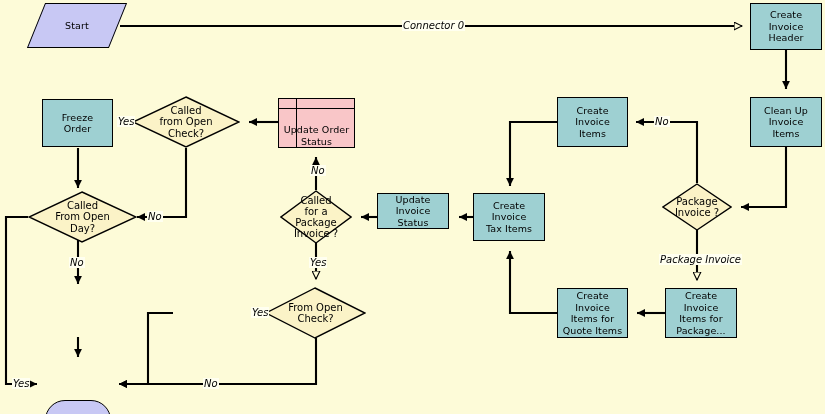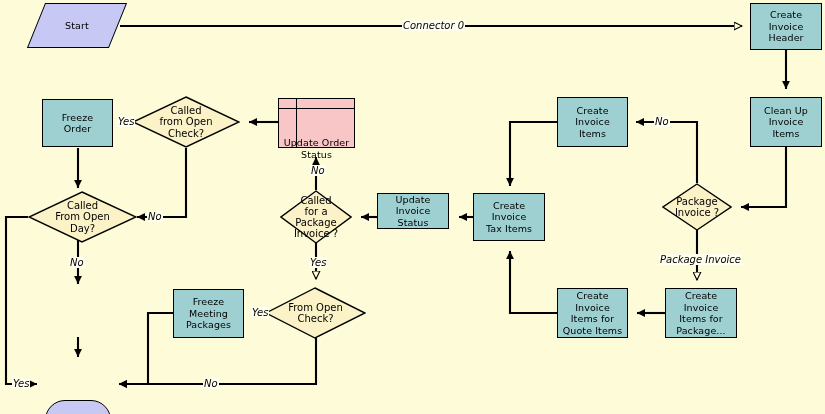--- a/index.html
+++ b/index.html
@@ -207,30 +207,25 @@
     <span class="lbl" style="white-space:pre-line;">Update
 Invoice
 Status</span>
   </div>
 
   <div class="node process" style="left:42px; top:99px; width:71px; height:48px;">
     <span class="lbl" style="white-space:pre-line;">Freeze Order</span>
   </div>
 
 
-  <div class="node process" style="left:173px; top:289px; width:71px; height:49px;">
-    <span class="lbl" style="white-space:pre-line;">Freeze
-Meeting
-Packages</span>
-  </div>
 
   <div class="node subprocess" style="left:278px; top:98px; width:77px; height:50px; position:absolute;">
     <span class="hdrline"></span>
     <span class="vline"></span>
-    <span class="lbl" style="white-space:pre-line; position:relative; top:20px;margin-top:11px;">Update Order
+    <span class="lbl" style="white-space:pre-line; position:relative; top:7px;margin-top:11px;">Update Order
 Status</span>
   </div>
 
   <div class="decision-wrap" style="left:662px; top:183px; width:70px; height:48px;">
     <svg width="70" height="48" viewBox="0 0 70 48">
       <polygon points="35,1 69,24 35,47 1,24" fill="#fbf3c7" stroke="#000" stroke-width="1.4"></polygon>
     </svg>
     <span class="lbl" style="white-space:pre-line;">Package
 Invoice ?</span>
   </div>

